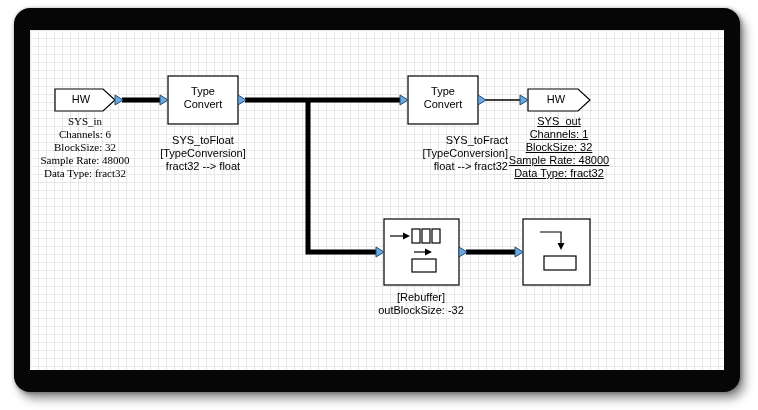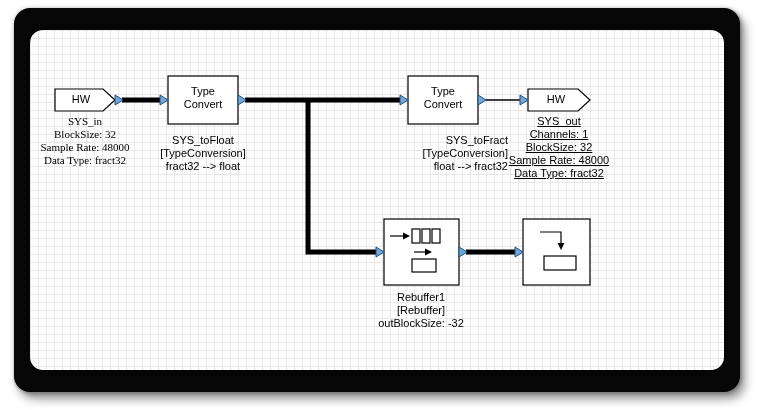--- a/index.html
+++ b/index.html
@@ -6,21 +6,21 @@
   html,body { width:758px; height:410px; background:#ffffff; overflow:hidden;
               font-family:"Liberation Sans", sans-serif; }
   .frame { position:absolute; left:14px; top:8px; width:726px; height:384px;
            background:#060606; border-radius:16px;
            box-shadow:5px 7px 10px rgba(70,70,70,.55), 1px 1px 4px rgba(0,0,0,.45); }
   .canvas { position:absolute; left:16px; top:22px; width:694px; height:340px;
             background-color:#ffffff;
             background-image:
               linear-gradient(to right, #e7e7e7 1px, transparent 1px),
               linear-gradient(to bottom, #e7e7e7 1px, transparent 1px);
-            background-size:8px 8px;border-radius:13px; }
+            background-size:8px 8px; }
   svg.layer { position:absolute; left:0; top:0; }
   .txt { position:absolute; text-align:center; color:#000000;
          font-size:11px; line-height:13px; white-space:nowrap; }
   .txt.wrap { white-space:normal; }
 </style>
 </head>
 <body>
 
 <div class="frame">
   <div class="canvas">
@@ -74,20 +74,21 @@
       </g>
     </svg>
 
     <div class="txt" style="left:25px; top:63px; width:52px;">HW</div>
     <div class="txt wrap" style="left:148px; top:55px; width:50px;">Type Convert</div>
     <div class="txt wrap" style="left:388px; top:55px; width:50px;">Type Convert</div>
     <div class="txt" style="left:499px; top:63px; width:54px;">HW</div>
 
     <div class="txt" style="left:-10px; top:85px; width:130px;font-family:Liberation Serif, serif;">
       <div>SYS_in</div>
+      <div>Channels: 6</div>
       <div>BlockSize: 32</div>
       <div>Sample Rate: 48000</div>
       <div>Data Type: fract32</div>
     </div>
 
     <div class="txt" style="left:108px; top:104px; width:130px;">
       <div>SYS_toFloat</div>
       <div>[TypeConversion]</div>
       <div>fract32 --&gt; float</div>
     </div>
@@ -100,20 +101,19 @@
 
     <div class="txt" style="left:464px; top:85px; width:130px;text-decoration:underline;">
       <div>SYS_out</div>
       <div>Channels: 1</div>
       <div>BlockSize: 32</div>
       <div>Sample Rate: 48000</div>
       <div>Data Type: fract32</div>
     </div>
 
     <div class="txt" style="left:326px; top:261px; width:130px;">
-      <div>Rebuffer1</div>
       <div>[Rebuffer]</div>
       <div>outBlockSize: -32</div>
     </div>
 
 
   </div>
 </div>
 
 </body></html>

